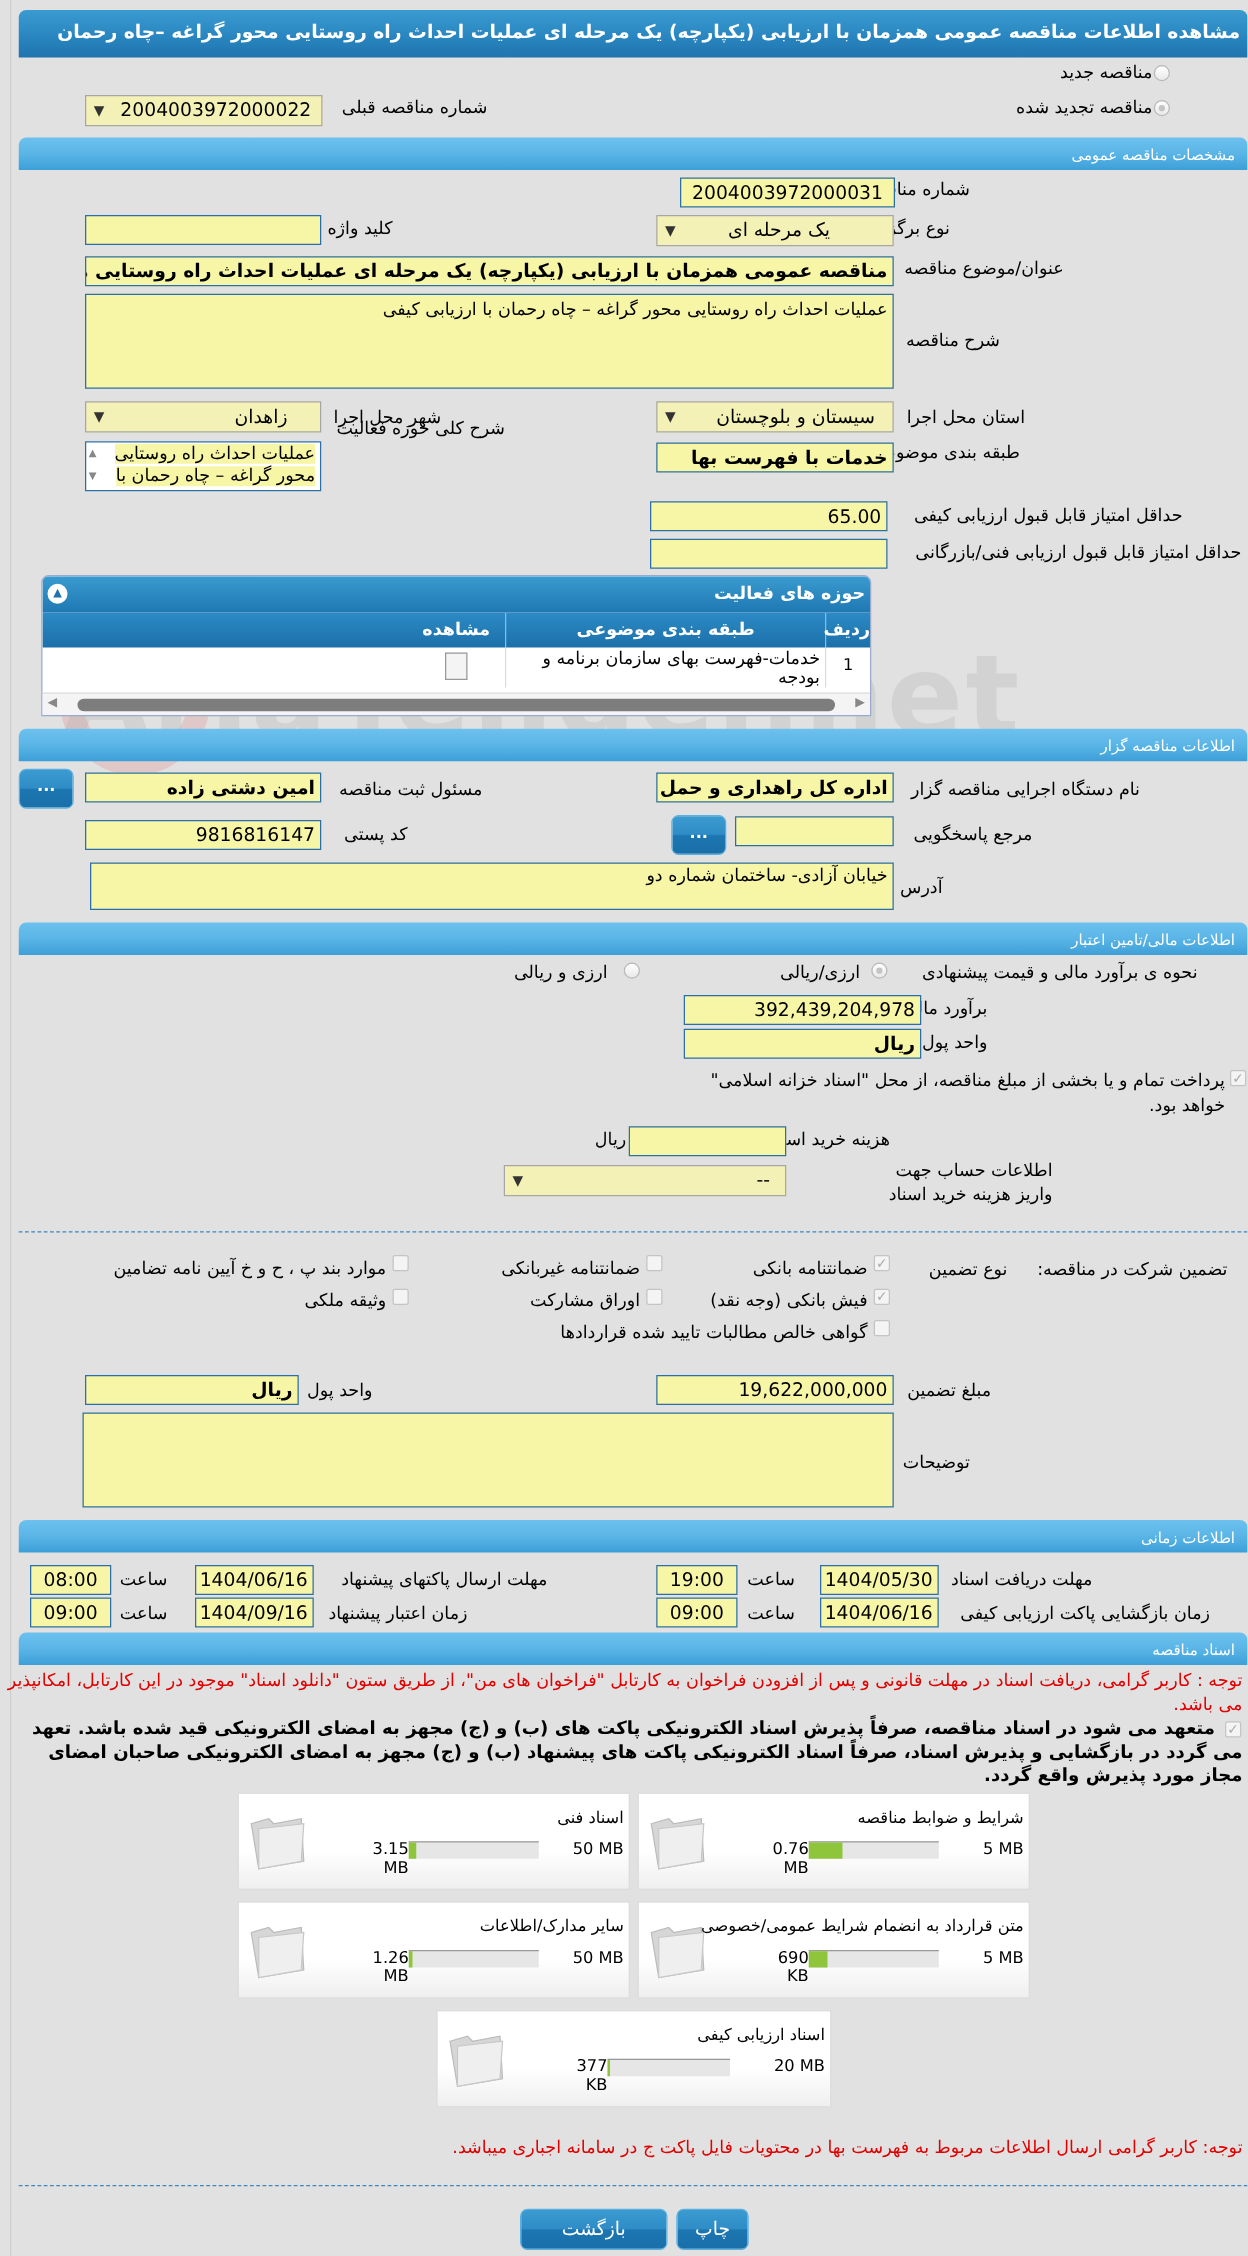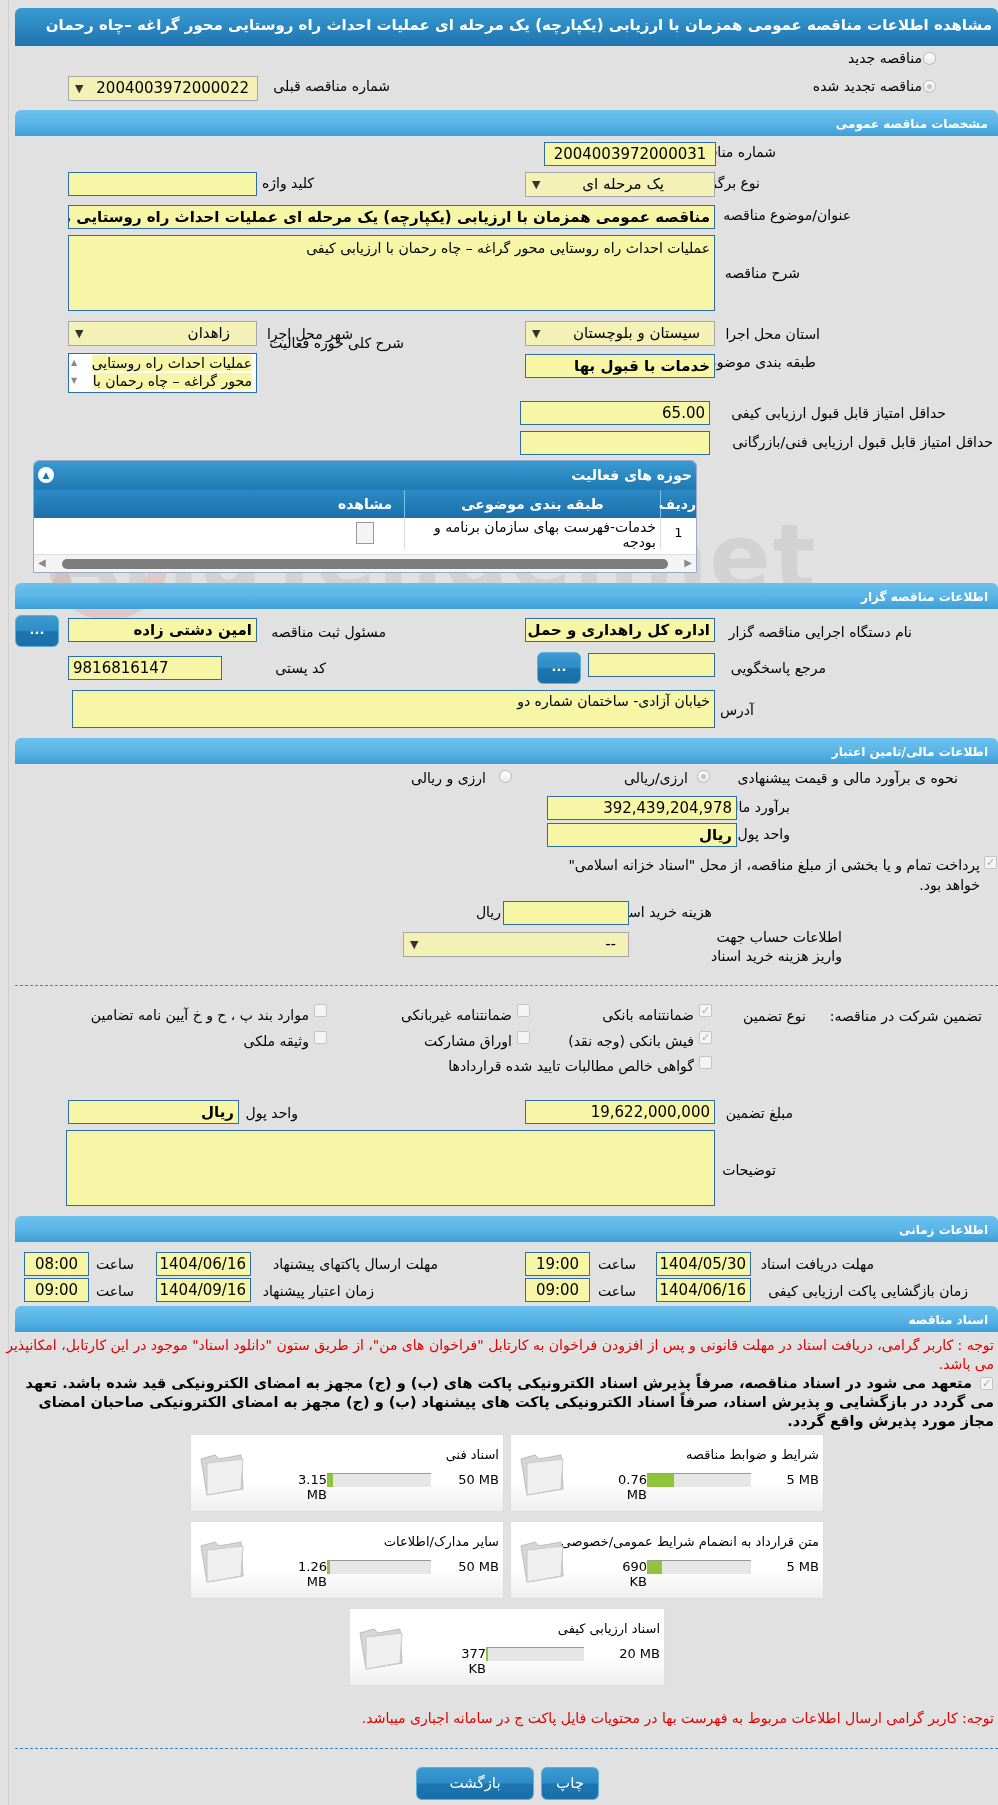--- a/index.html
+++ b/index.html
@@ -1,19 +1,19 @@
 <!DOCTYPE html>
 <html><head>
 <meta charset="utf-8">
 <style>
 *{box-sizing:border-box;margin:0;padding:0}
 body{width:998px;height:1805px;background:#e1e1e1;font-family:"DejaVu Sans","Liberation Sans",sans-serif;font-size:13px;color:#000;position:relative;overflow:hidden;direction:rtl}
 .lborder{position:absolute;left:8px;top:0;width:1px;height:1805px;background:#cfcfcf}
 .titlebar{position:absolute;left:15px;top:8px;width:983px;height:38px;border-radius:6px 6px 0 0;background:linear-gradient(#3a9bd0 0%,#2a86c0 55%,#1f74ae 100%);color:#fff;font-size:15px;font-weight:bold;line-height:34px;padding-right:6px;white-space:nowrap;overflow:hidden;text-align:right}
-.sechead{position:absolute;left:15px;width:983px;height:26px;border-radius:6px 6px 0 0;background:linear-gradient(#6cc1ee 0%,#5ab5e6 50%,#3d9fd8 100%);color:#fff;font-size:12px;font-weight:bold;line-height:28px;padding-right:10px;text-align:right}
+.sechead{position:absolute;left:15px;width:983px;height:26px;border-radius:6px 6px 0 0;background:linear-gradient(#6cc1ee 0%,#5ab5e6 50%,#3d9fd8 100%);color:#fff;font-size:12px;font-weight:normal;line-height:28px;padding-right:10px;text-align:right}
 .lbl{position:absolute;font-size:14px;white-space:nowrap;text-align:right}
 .inp{position:absolute;background:#f7f5a6;border:1px solid #2b6ea8;height:24px;font-size:15px;line-height:22px;padding:0 4px;white-space:nowrap;overflow:hidden;text-align:right}
 .inp.c{text-align:center}
 .inp.l{text-align:left;direction:ltr}
 .inp.b{font-weight:bold}
 .sel{position:absolute;background:#f3f1b6;border:1px solid #a6a6a6;height:25px;font-size:15px;line-height:23px;padding:0 8px;white-space:nowrap;overflow:hidden;text-align:right}
 .sel .arr{position:absolute;left:6px;top:0;font-size:11px;color:#333}
 .radio{position:absolute;width:13px;height:13px;border-radius:50%;border:1px solid #b9b9b9;background:linear-gradient(#fff,#e9e9e9)}
 .radio.on::after{content:"";position:absolute;left:3px;top:3px;width:5px;height:5px;border-radius:50%;background:#c4c4c4}
 .chk{position:absolute;width:13px;height:13px;border:1px solid #c4c4c4;background:#f4f4f4;border-radius:2px;font-size:11px;line-height:11px;color:#aaa;text-align:center}
@@ -73,21 +73,21 @@
 
 <div class="lbl" style="right:198px;top:265px">شرح مناقصه</div>
 <div class="inp" style="left:68px;top:235px;width:647px;height:76px;white-space:normal;line-height:20px;padding-top:2px;font-size:14px">عملیات احداث راه روستایی محور گراغه – چاه رحمان با ارزیابی کیفی</div>
 
 <div class="lbl" style="right:178px;top:326px">استان محل اجرا</div>
 <div class="sel" style="left:525px;top:321px;width:190px"><span class="arr">▼</span><span style="margin-right:6px">سیستان و بلوچستان</span></div>
 <div class="lbl" style="right:645px;top:326px">شهر محل اجرا</div>
 <div class="sel" style="left:68px;top:321px;width:189px"><span class="arr">▼</span><span style="margin-right:18px">زاهدان</span></div>
 
 <div class="lbl" style="right:182px;top:354px">طبقه بندی موضوعی</div>
-<div class="inp b" style="left:525px;top:354px;width:190px">خدمات با قبول بها</div>
+<div class="inp b" style="left:525px;top:354px;width:190px">خدمات با فهرست بها</div>
 <div class="lbl" style="right:594px;top:335px">شرح کلی حوزه فعالیت</div>
 <div class="inp" style="left:68px;top:353px;width:189px;height:40px;white-space:normal;line-height:18px;font-size:14px;padding-left:16px;border-color:#2b6ea8;background:#fff"><span style="background:#f7f5a6">عملیات احداث راه روستایی محور گراغه – چاه رحمان با</span><span style="position:absolute;left:2px;top:0;font-size:8px;color:#888">▲<br>▼</span></div>
 
 <div class="lbl" style="right:52px;top:405px">حداقل امتیاز قابل قبول ارزیابی کیفی</div>
 <div class="inp l" style="left:520px;top:401px;width:190px;text-align:right">65.00</div>
 <div class="lbl" style="right:5px;top:434px">حداقل امتیاز قابل قبول ارزیابی فنی/بازرگانی</div>
 <div class="inp" style="left:520px;top:431px;width:190px"></div>
 
 <div class="grid">
   <div class="gh">
@@ -116,21 +116,21 @@
 <div class="lbl" style="right:86px;top:624px">نام دستگاه اجرایی مناقصه گزار</div>
 <div class="inp b" style="left:525px;top:618px;width:190px">اداره کل راهداری و حمل و نقل جاده ای</div>
 <div class="lbl" style="right:612px;top:624px">مسئول ثبت مناقصه</div>
 <div class="inp b" style="left:68px;top:618px;width:189px">امین دشتی زاده</div>
 <div class="dotbtn" style="left:15px;top:615px">...</div>
 
 <div class="lbl" style="right:172px;top:660px">مرجع پاسخگویی</div>
 <div class="inp" style="left:588px;top:653px;width:127px"></div>
 <div class="dotbtn" style="left:537px;top:652px">...</div>
 <div class="lbl" style="right:672px;top:660px">کد پستی</div>
-<div class="inp l" style="left:68px;top:656px;width:154px;">9816816147</div>
+<div class="inp l" style="left:68px;top:656px;width:189px;text-align:right">9816816147</div>
 
 <div class="lbl" style="right:244px;top:702px">آدرس</div>
 <div class="inp" style="left:72px;top:690px;width:643px;height:38px;font-size:14px;line-height:20px;white-space:normal">خیابان آزادی- ساختمان شماره دو</div>
 
 <div class="sechead" style="top:738px">اطلاعات مالی/تامین اعتبار</div>
 <div class="lbl" style="right:40px;top:770px">نحوه ی برآورد مالی و قیمت پیشنهادی</div>
 <div class="radio on" style="left:697px;top:770px"></div>
 <div class="lbl" style="right:310px;top:770px">ارزی/ریالی</div>
 <div class="radio" style="left:499px;top:770px"></div>
 <div class="lbl" style="right:512px;top:770px">ارزی و ریالی</div>

